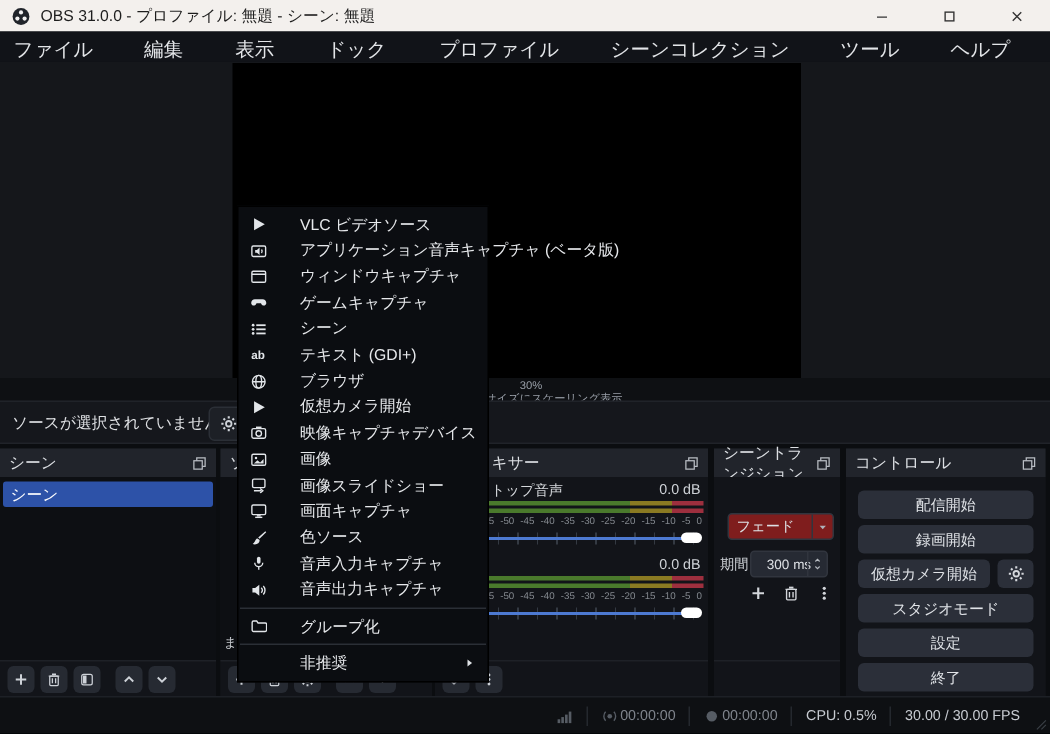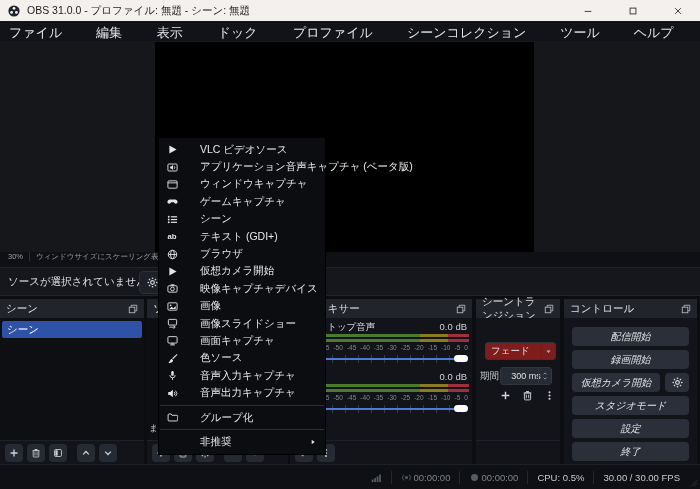--- a/index.html
+++ b/index.html
@@ -18,21 +18,21 @@
   .tb-btn svg{width:10px;height:10px;stroke-width:1.1}
   
   .menubar{position:absolute;left:0;top:21px;right:0;height:20px;background:#111318;
            display:flex;align-items:center;}
   .mb-item{padding:0 9px;font-size:13px;color:#e3e5e8;line-height:20px;margin-top:24px;}
   
   .preview{position:absolute;left:0;top:41px;width:700px;height:211px;background:#15171b;}
   .canvas{position:absolute;left:155px;top:1px;width:379px;height:210px;background:#000;}
   
   .scalebar{position:absolute;left:0;top:252px;right:0;height:15px;background:#0e1013;
-            display:flex;align-items:flex-start;font-size:7.5px;color:#999fa8;}
+            display:flex;align-items:center;font-size:7.5px;color:#999fa8;flex-direction:column;}
   .scalebar .zl{margin-left:8px;}
   .sc-div{width:1px;height:9px;background:#2a2d33;margin:0 6px;}
   .sc-caret{margin-left:8px;color:#8b9097}
   .sc-caret svg{width:7px;height:7px}
   
   .contextbar{position:absolute;left:0;top:267px;right:0;height:29px;background:#15171c;
               border-top:1px solid #202329;border-bottom:1px solid #202329;box-sizing:border-box;}
   .cb-msg{position:absolute;left:8px;top:7px;font-size:10.5px;color:#dfe1e4;}
   .cb-gear{position:absolute;left:139px;top:3px;width:24px;height:21px;background:#1d2026;
            border:1px solid #2b2f36;border-radius:4px;display:flex;align-items:center;justify-content:center;color:#cfd3d9;}
@@ -82,21 +82,21 @@
            border:1px solid #31353e;border-radius:3px;display:flex;align-items:center;justify-content:center;
            font-size:9px;color:#dde0e4;}
   .tr-arrows{position:absolute;right:1px;top:0;bottom:0;width:11px;display:flex;flex-direction:column;
              align-items:center;justify-content:center;color:#b6bac0;border-left:1px solid #31353e;}
   .tr-arrows svg{width:6px;height:5px}
   .tr-tools{position:absolute;left:21px;top:69px;display:flex;align-items:center;gap:6px;color:#d3d6db;}
   .tr-tool{width:16px;height:16px;display:flex;align-items:center;justify-content:center;}
   .tr-tool svg{width:11px;height:11px}
   
   .ctl-btn{position:absolute;left:8px;right:8px;height:19px;background:#2b2f39;border-radius:4px;
-           display:flex;align-items:center;justify-content:center;font-size:10px;color:#e0e3e7;font-style:italic;}
+           display:flex;align-items:center;justify-content:center;font-size:10px;color:#e0e3e7;}
   .ctl-gear{position:absolute;right:8px;width:24px;height:19px;background:#2b2f39;border-radius:4px;
             display:flex;align-items:center;justify-content:center;color:#d5d8dd;}
   .ctl-gear svg{width:11px;height:11px}
   
   .statusbar{position:absolute;left:0;top:464px;right:0;height:25px;background:#0e1013;
              border-top:1px solid #1d2026;box-sizing:border-box;}
   .sb-right{position:absolute;right:20px;top:0;bottom:0;display:flex;align-items:center;gap:9px;}
   .sb-seg{display:flex;align-items:center;gap:1px;font-size:9.5px;color:#7f848c;}
   .sb-strong{color:#c7cbd1;}
   .sb-div{width:1px;height:13px;background:#24282e;}

